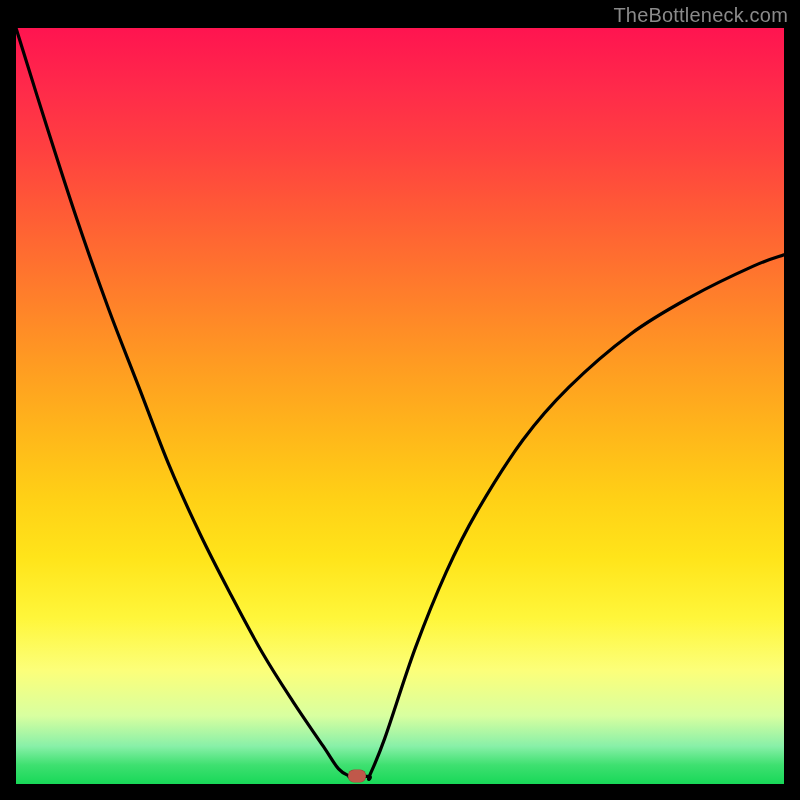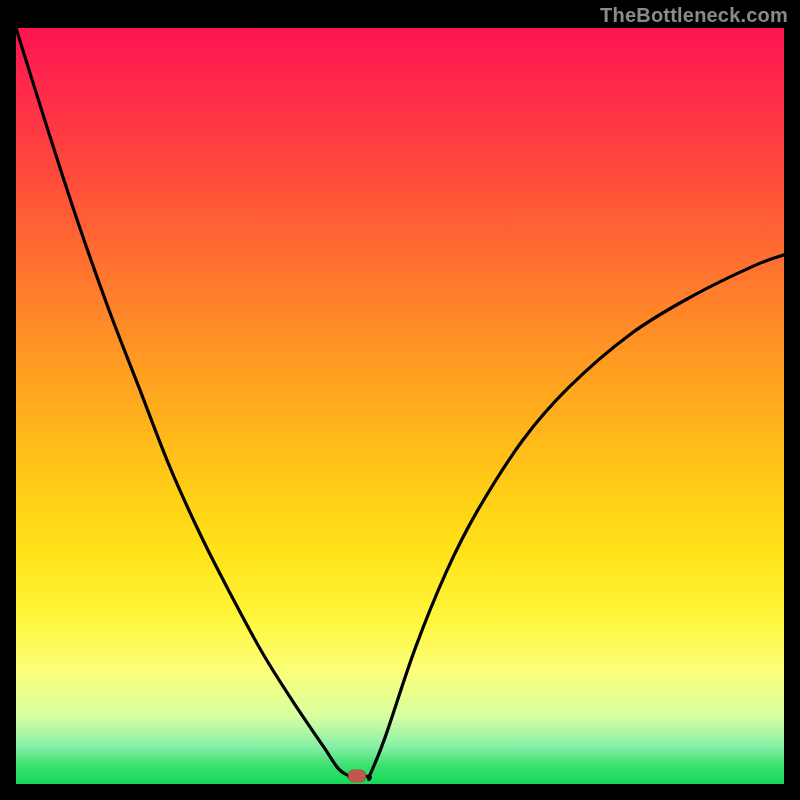--- a/index.html
+++ b/index.html
@@ -60,21 +60,20 @@
     box-shadow: 0 0 0 0.5px rgba(0,0,0,0.25) inset;
   }
   .watermark {
     position: absolute;
     top: 4px;
     right: 12px;
     color: #8a8a8a;
     font-size: 20px;
     letter-spacing: 0.2px;
     user-select: none;
-    font-weight: bold;
   }
 </style>
 </head>
 <body>
 
 <div class="watermark">TheBottleneck.com</div>
 
 <div class="frame">
 
   <div class="plot"></div>

